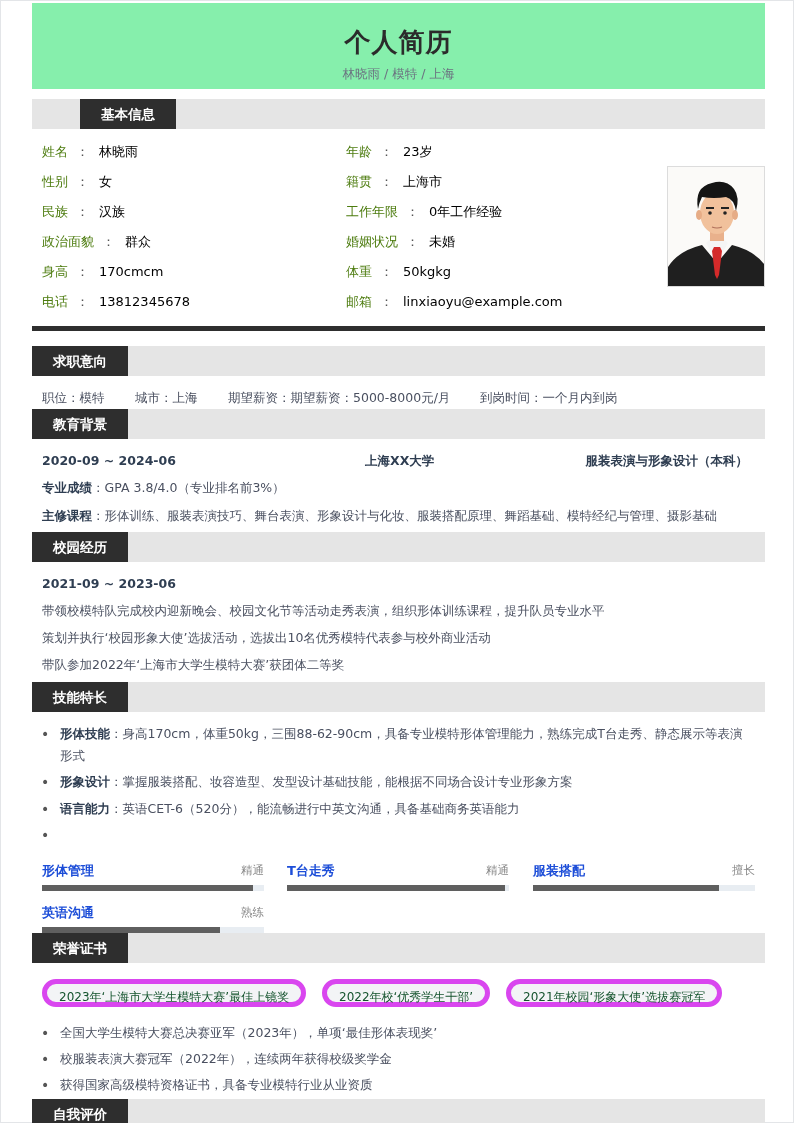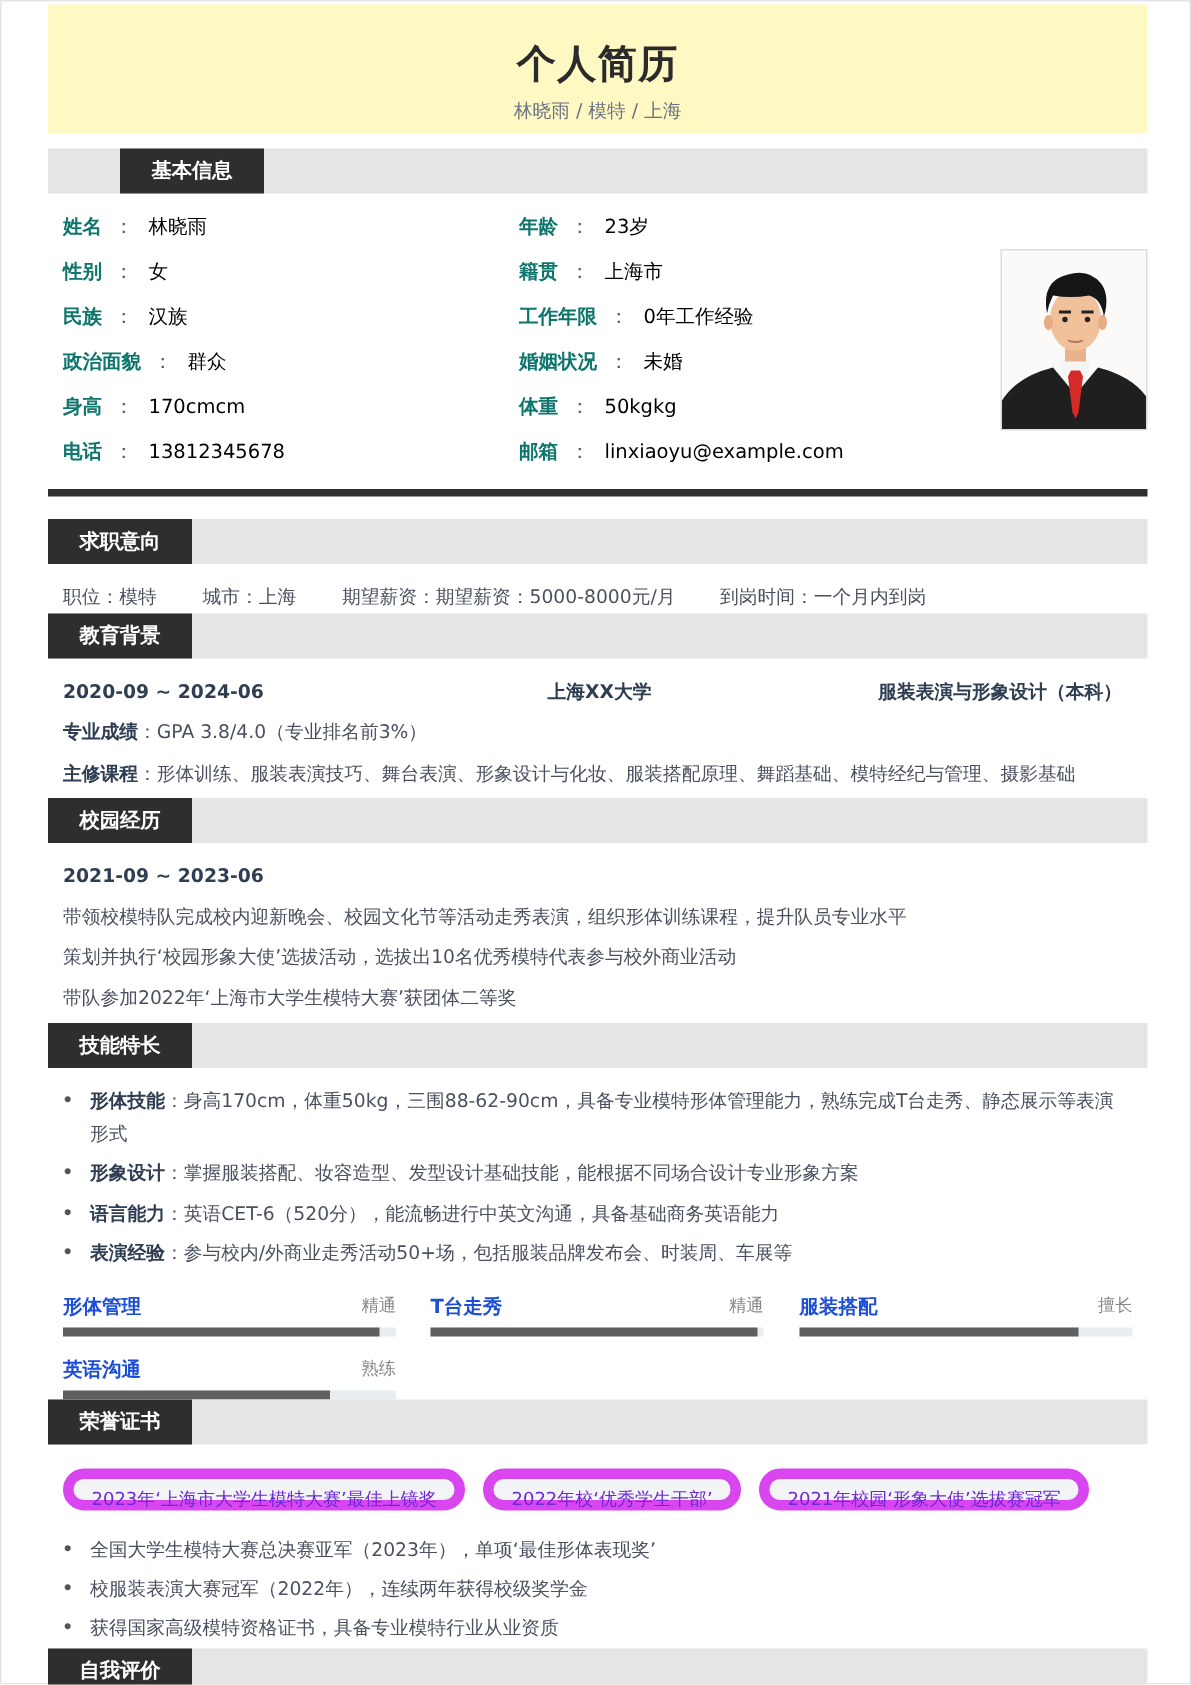--- a/index.html
+++ b/index.html
@@ -1,39 +1,39 @@
 <!DOCTYPE html>
 <html><head>
 <meta charset="utf-8">
 <style>
   * { box-sizing: border-box; margin: 0; padding: 0; }
   html, body { width: 794px; height: 1123px; overflow: hidden; background: #fff; }
   body { font-family: "DejaVu Sans", "Liberation Sans", sans-serif; color: #4a5563; font-size: 13px; position: relative; }
   .page { position: absolute; left: 0; top: 0; width: 794px; height: 1123px; border: 1px solid #e3e5e8; }
-  .header { position: absolute; left: 31px; top: 2px; width: 733px; height: 86px; background: #fef9c3; text-align: center; }
+  .header { position: absolute; left: 31px; top: 2px; width: 733px; height: 86px; background: #86efac; text-align: center; }
   .header .title { font-size: 26px; font-weight: bold; color: #2b2b2b; padding-top: 22px; letter-spacing: 1px; }
   .header .subtitle { font-size: 12.5px; color: #6b7280; margin-top: 6px; }
   .sec { position: absolute; left: 31px; width: 733px; height: 30px; background: #e5e5e5; }
   .sec .tab { display: inline-block; height: 30px; width: 96px; background: #2e2e2e; color: #fff; font-weight: bold; font-size: 13.5px; line-height: 30px; text-align: center; }
   .info-row { position: absolute; font-size: 13px; line-height: 18px; }
-  .info-row .lab { color: #0f766e; font-weight: bold; }
+  .info-row .lab { color: #4d7c0f; font-weight: normal; }
   .info-row .colon { color: #555; margin: 0 10px 0 8px; }
   .info-row .val { color: #000000; }
   .photo { position: absolute; left: 666px; top: 165px; width: 98px; height: 121px; border: 1px solid #dcdcdc; background: #fafafa; overflow: hidden; }
   .divider-thick { position: absolute; left: 31px; top: 325px; width: 733px; height: 5px; background: #2e2e2e; }
   .line { position: absolute; font-size: 12.5px; line-height: 18px; color: #4a5060; white-space: nowrap; }
   .bold { font-weight: bold; color: #2f3e52; }
   .blue { font-weight: bold; color: #2f3e52; }
   .bullet { position: absolute; left: 40px; width: 12px; font-size: 14px; color: #555; line-height: 18px; }
   .skill { position: absolute; width: 222px; }
   .skill .name { font-weight: bold; color: #1d4ed8; font-size: 13px; }
   .skill .lvl { position: absolute; right: 0; top: 1px; font-size: 11.5px; color: #888; }
   .skill .bar { position: absolute; left: 0; top: 23px; width: 222px; height: 6px; background: #e8edf2; }
   .skill .fill { height: 6px; background: #5f5f5f; }
-  .pill { position: absolute; top: 978px; height: 28px; border: 7px solid #d946ef; border-radius: 14px; background: #f3f4f6; font-size: 12px; line-height: 26px; padding: 0 12px; color: #6d28d9; white-space: nowrap; }
+  .pill { position: absolute; top: 978px; height: 28px; border: 5px solid #d946ef; border-radius: 14px; background: #f3f4f6; font-size: 12px; line-height: 26px; padding: 0 12px; color: #14532d; white-space: nowrap; }
 </style>
 </head>
 <body>
 
 <div class="page">
 
   <div class="header">
     <div class="title">个人简历</div>
     <div class="subtitle">林晓雨 / 模特 / 上海</div>
   </div>
@@ -144,23 +144,20 @@
   <div class="line" style="left:59px;top:772px;">
     <span class="blue">形象设计</span><span>：掌握服装搭配、妆容造型、发型设计基础技能，能根据不同场合设计专业形象方案</span>
   </div>
 
   <span class="bullet" style="top:799px;">•</span>
   <div class="line" style="left:59px;top:799px;">
     <span class="blue">语言能力</span><span>：英语CET-6（520分），能流畅进行中英文沟通，具备基础商务英语能力</span>
   </div>
 
   <span class="bullet" style="top:825px;">•</span>
-  <div class="line" style="left:59px;top:825px;">
-    <span class="blue">表演经验</span><span>：参与校内/外商业走秀活动50+场，包括服装品牌发布会、时装周、车展等</span>
-  </div>
 
   <div class="skill" style="left:41px;top:861px;">
     <span class="name">形体管理</span>
     <span class="lvl">精通</span>
     <div class="bar">
         <div class="fill" style="width:95%;"></div>
       </div>
   </div>
   <div class="skill" style="left:286px;top:861px;">
     <span class="name">T台走秀</span>

